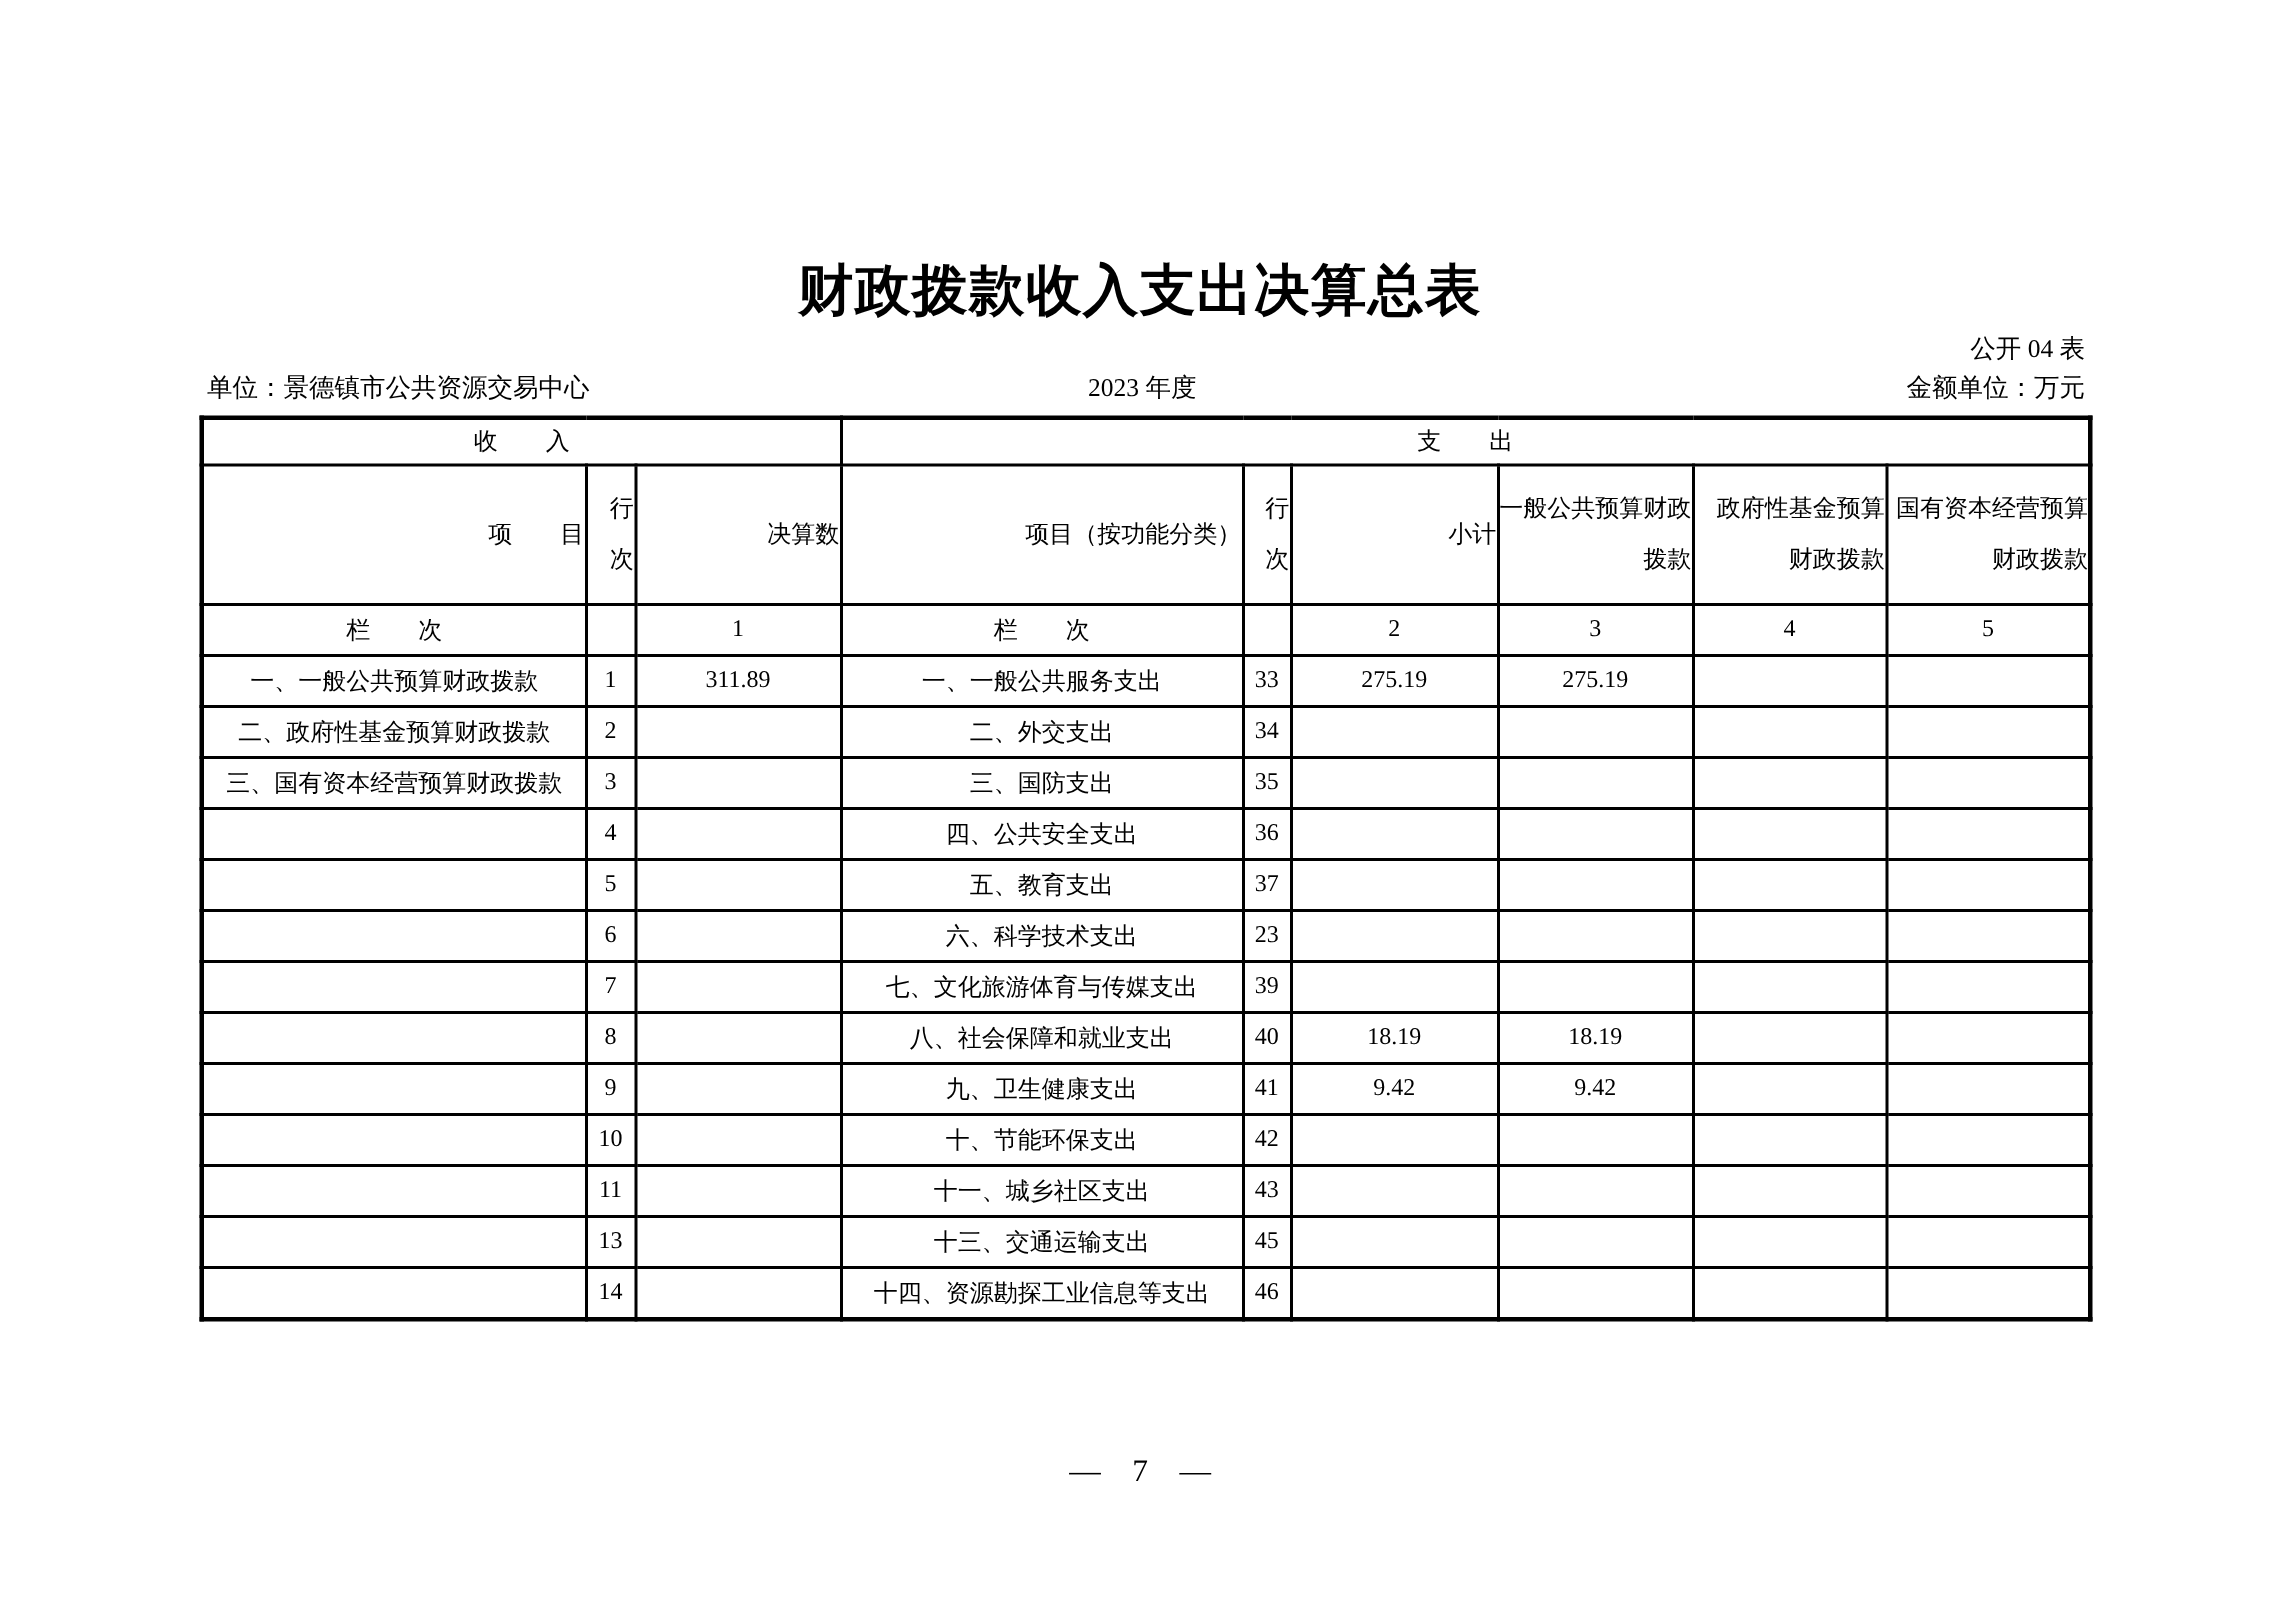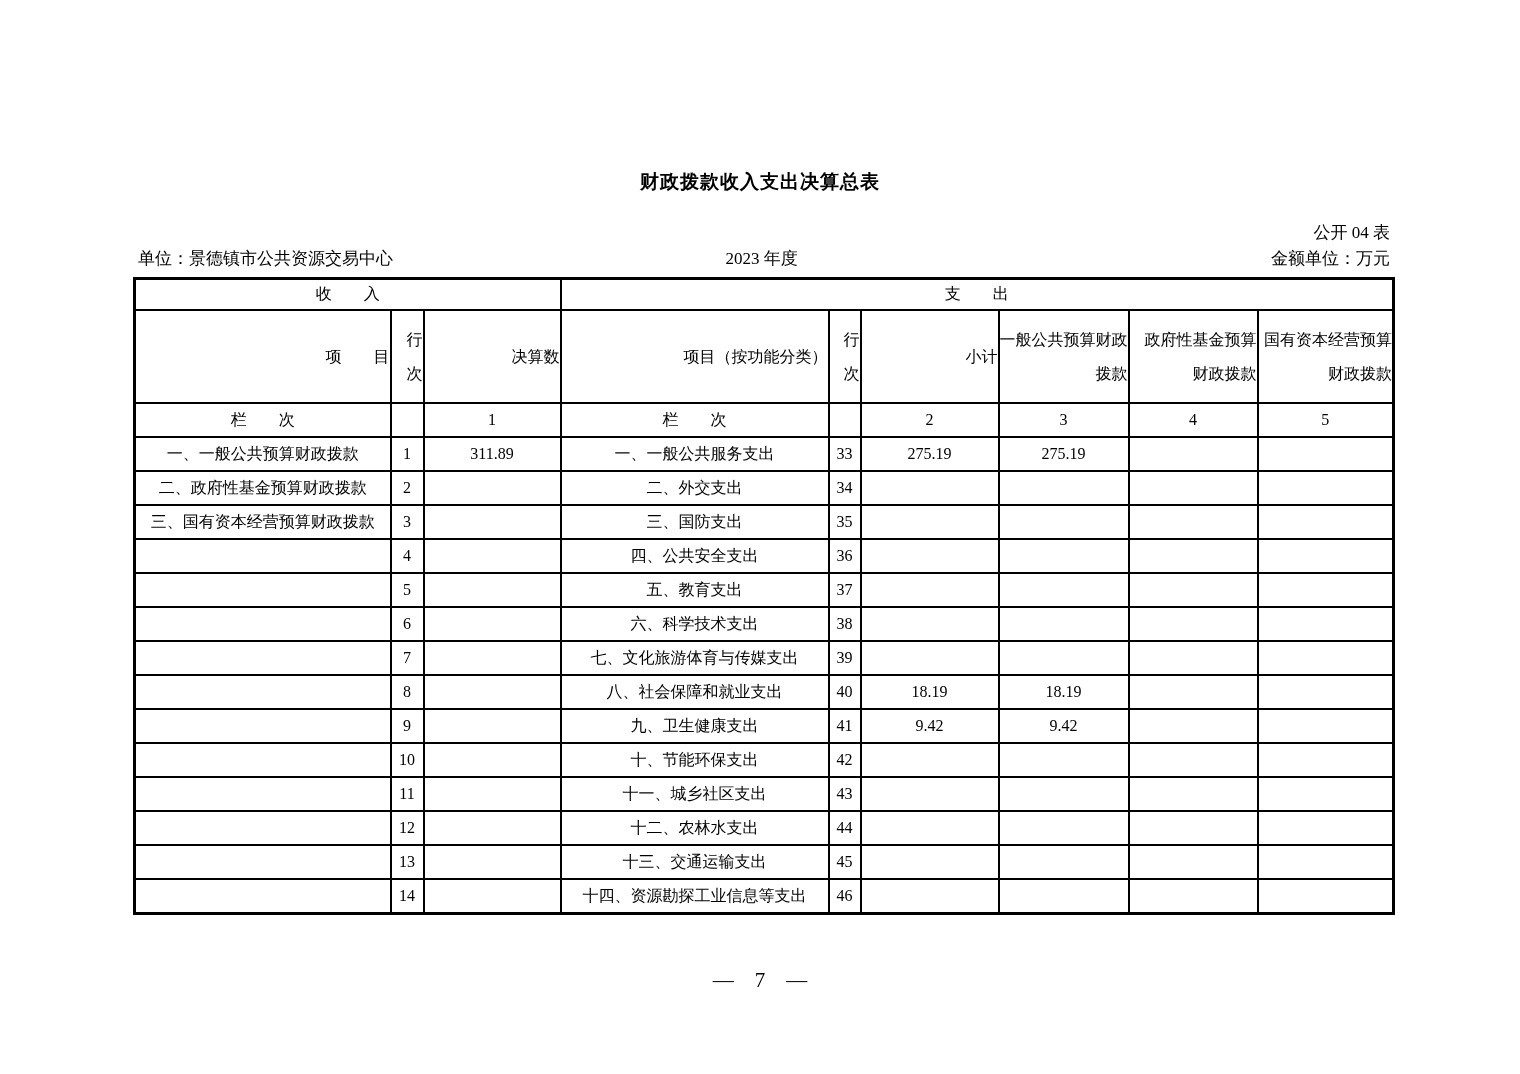--- a/index.html
+++ b/index.html
@@ -11,21 +11,21 @@
     color: #000000;
     font-family: "Liberation Serif", "DejaVu Serif", serif;
     overflow: hidden;
   }
   .doc-title {
     position: absolute;
     top: 169px;
     left: 0;
     width: 100%;
     text-align: center;
-    font-size: 19px;
+    font-size: 37px;
     font-weight: bold;
     letter-spacing: 1px;
   }
   .form-code {
     position: absolute;
     top: 221px;
     left: 133px;
     width: 1257px;
     text-align: right;
     font-size: 17px;
@@ -193,21 +193,21 @@
       <td class="num"></td>
       <td class="num"></td>
       <td class="num"></td>
     </tr>
 
     <tr class="r-data">
       <td class="item"></td>
       <td>6</td>
       <td class="num"></td>
       <td class="item sec-split">六、科学技术支出</td>
-      <td>38</td>
+      <td>23</td>
       <td class="num"></td>
       <td class="num"></td>
       <td class="num"></td>
       <td class="num"></td>
     </tr>
 
     <tr class="r-data">
       <td class="item"></td>
       <td>7</td>
       <td class="num"></td>
@@ -260,31 +260,20 @@
       <td>11</td>
       <td class="num"></td>
       <td class="item sec-split">十一、城乡社区支出</td>
       <td>43</td>
       <td class="num"></td>
       <td class="num"></td>
       <td class="num"></td>
       <td class="num"></td>
     </tr>
 
-    <tr class="r-data">
-      <td class="item"></td>
-      <td>12</td>
-      <td class="num"></td>
-      <td class="item sec-split">十二、农林水支出</td>
-      <td>44</td>
-      <td class="num"></td>
-      <td class="num"></td>
-      <td class="num"></td>
-      <td class="num"></td>
-    </tr>
 
     <tr class="r-data">
       <td class="item"></td>
       <td>13</td>
       <td class="num"></td>
       <td class="item sec-split">十三、交通运输支出</td>
       <td>45</td>
       <td class="num"></td>
       <td class="num"></td>
       <td class="num"></td>

